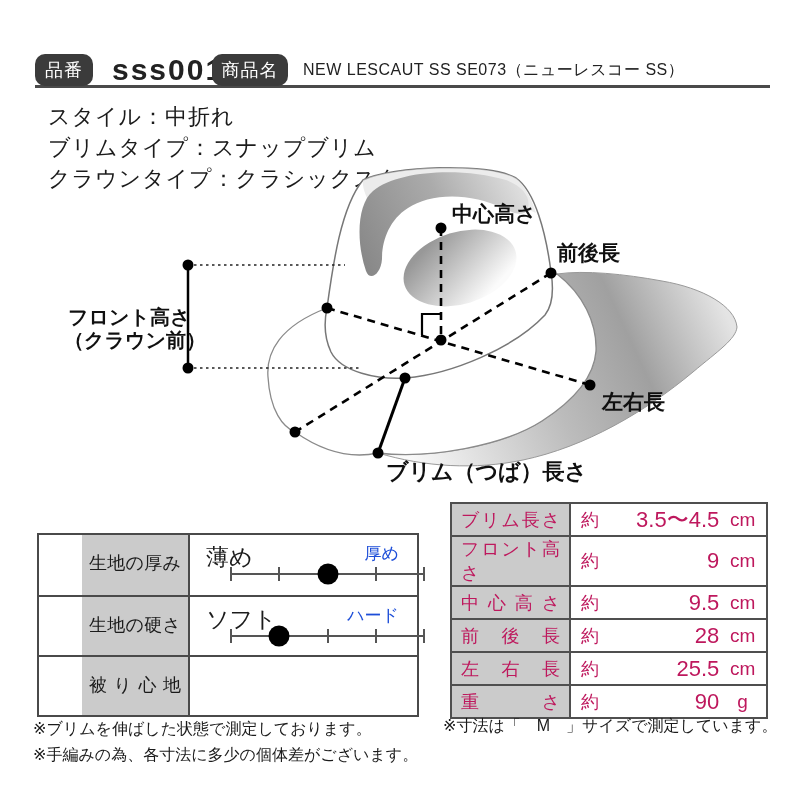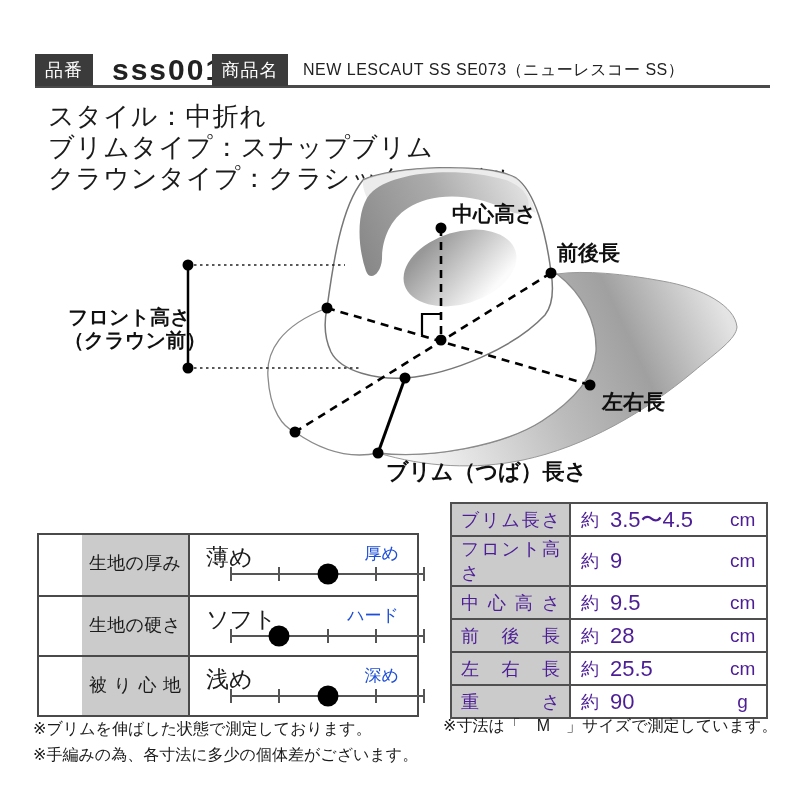--- a/index.html
+++ b/index.html
@@ -4,29 +4,29 @@
 <style>
   * { margin:0; padding:0; box-sizing:border-box; }
   html,body { width:800px; height:800px; background:#fff; }
   body { font-family:"Liberation Sans","DejaVu Sans",sans-serif; color:#1b1b1b; }
   #page { position:relative; width:800px; height:800px; background:#fff; overflow:hidden; }
 
   
   .hdr-underline { position:absolute; left:35px; top:85px; width:735px; height:3px; background:#4a4a4a; }
   .hdr-box { position:absolute; top:54px; height:32px; background:#3b3b3b; color:#fff;
              display:flex; align-items:center; justify-content:center;
-             font-size:18px; letter-spacing:1px; }
+             font-size:18px; letter-spacing:1px;border-radius:10px; }
   .box-itemno { left:35px; width:58px; }
   .box-name   { left:212px; width:76px; }
   .hdr-val { position:absolute; top:54px; height:32px; display:flex; align-items:center; color:#222; }
   .val-itemno { left:112px; font-size:30px; letter-spacing:2px;font-weight:bold; }
   .val-name   { left:303px; font-size:16px; letter-spacing:0.5px; white-space:nowrap; }
 
   
-  .spec-lines { position:absolute; left:48px; top:101px; font-size:26px; line-height:31px; letter-spacing:1px; color:#1b1b1b; }
+  .spec-lines { position:absolute; left:48px; top:101px; font-size:22px; line-height:31px; letter-spacing:1px; color:#1b1b1b; }
 
   
   .diagram { position:absolute; left:30px; top:150px; }
   svg text { font-family:"Liberation Sans","DejaVu Sans",sans-serif; font-weight:600; fill:#101010; }
 
   
   .slider-table { position:absolute; left:37px; top:533px; width:382px; border:2px solid #4a4a4a; }
   .slider-row { display:grid; grid-template-columns:108px 1fr; height:60px; border-top:2px solid #4a4a4a;padding-left:43px; }
   .slider-row:first-child { border-top:none; }
   .slider-row .lbl { background:#cbcbcb; border-right:2px solid #4a4a4a;
@@ -36,25 +36,25 @@
   .slider-cell .end-l { position:absolute; left:16px;  top:7px; font-size:23px; color:#1b1b1b; }
   .slider-cell .end-r { position:absolute; right:18px; top:7px; font-size:17px; color:#1d4ed8; }
   .track { position:absolute; left:41px; top:28px; width:193px; height:22px; }
   .track::before { content:""; position:absolute; left:0; right:0; top:10px; height:2px; background:#555; }
   .tick { position:absolute; top:4px; width:2px; height:14px; background:#555; transform:translateX(-50%); }
   .sdot { position:absolute; top:11px; width:21px; height:21px; background:#000; border-radius:50%;
           transform:translate(-50%,-50%); }
 
   
   .size-table { position:absolute; left:450px; top:502px; width:318px; border-collapse:collapse; }
-  .size-table td { border:2px solid #4f4f4f; height:33px; padding:0; color:#4c1d95; }
+  .size-table td { border:2px solid #4f4f4f; height:33px; padding:0; color:#be185d; }
   .size-table .c-label { width:120px; background:#cbcbcb; font-size:18px;
         padding:0 9px; text-align:justify; text-align-last:justify; }
   .size-table .c-approx { width:40px; font-size:18px; padding-left:10px; border-right:none; }
-  .size-table .c-value  { width:110px; font-size:22px; text-align:left; border-left:none; border-right:none; }
+  .size-table .c-value  { width:110px; font-size:22px; text-align:right; border-left:none; border-right:none; }
   .size-table .c-unit   { width:48px; font-size:19px; text-align:center; border-left:none; }
 
   
   .fnotes-left  { position:absolute; left:33px;  top:716px; font-size:16px; line-height:26px; color:#1b1b1b; }
   .fnotes-right { position:absolute; left:443px; top:716px; font-size:16px; color:#1b1b1b; }
 </style>
 </head>
 <body>
 
 <div id="page">
@@ -162,32 +162,20 @@
             <span class="tick" style="left:25%"></span>
             <span class="tick" style="left:50%"></span>
             <span class="tick" style="left:75%"></span>
             <span class="tick" style="left:100%"></span>
           <span class="sdot" style="left: 25%;"></span>
         </div>
       </div>
     </div>
     <div class="slider-row">
       <div class="lbl">被り心地</div>
-      <div class="slider-cell">
-        <span class="end-l">浅め</span>
-        <span class="end-r">深め</span>
-        <div class="track">
-          <span class="tick" style="left:0%"></span>
-            <span class="tick" style="left:25%"></span>
-            <span class="tick" style="left:50%"></span>
-            <span class="tick" style="left:75%"></span>
-            <span class="tick" style="left:100%"></span>
-          <span class="sdot" style="left: 50%;"></span>
-        </div>
-      </div>
     </div>
   </div>
 
   <table class="size-table">
     <tbody>
       <tr>
         <td class="c-label">ブリム長さ</td>
         <td class="c-approx">約</td>
         <td class="c-value">3.5〜4.5</td>
         <td class="c-unit">cm</td>

